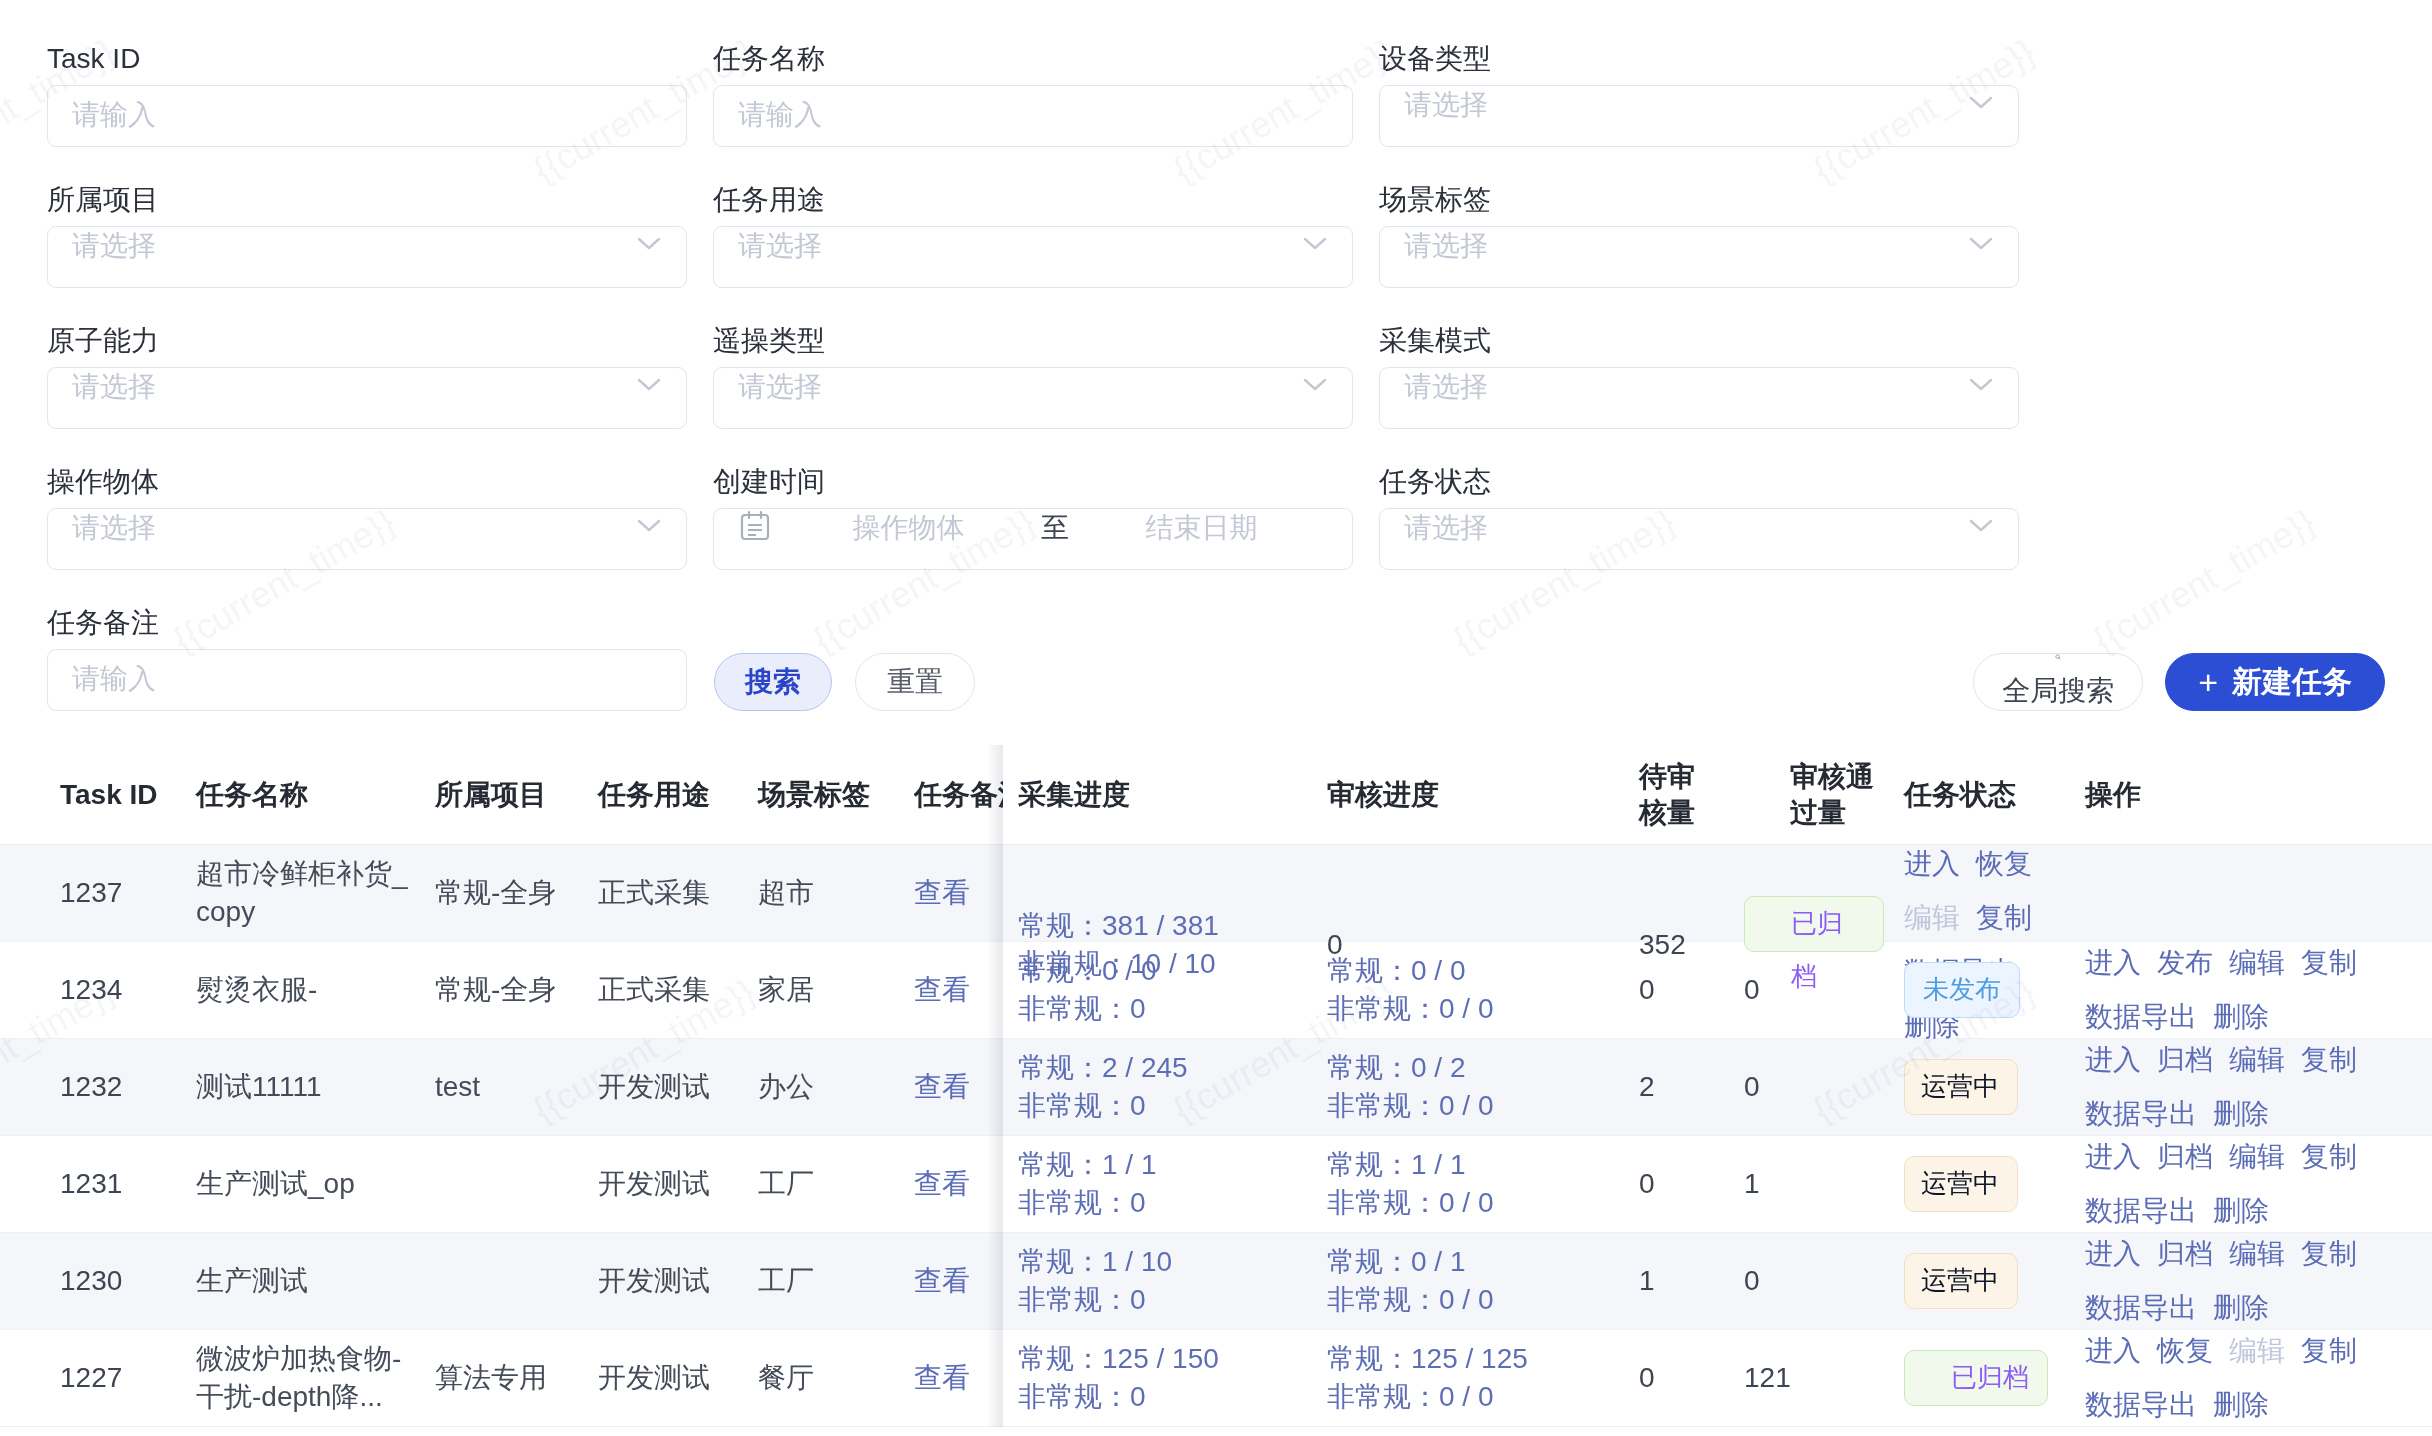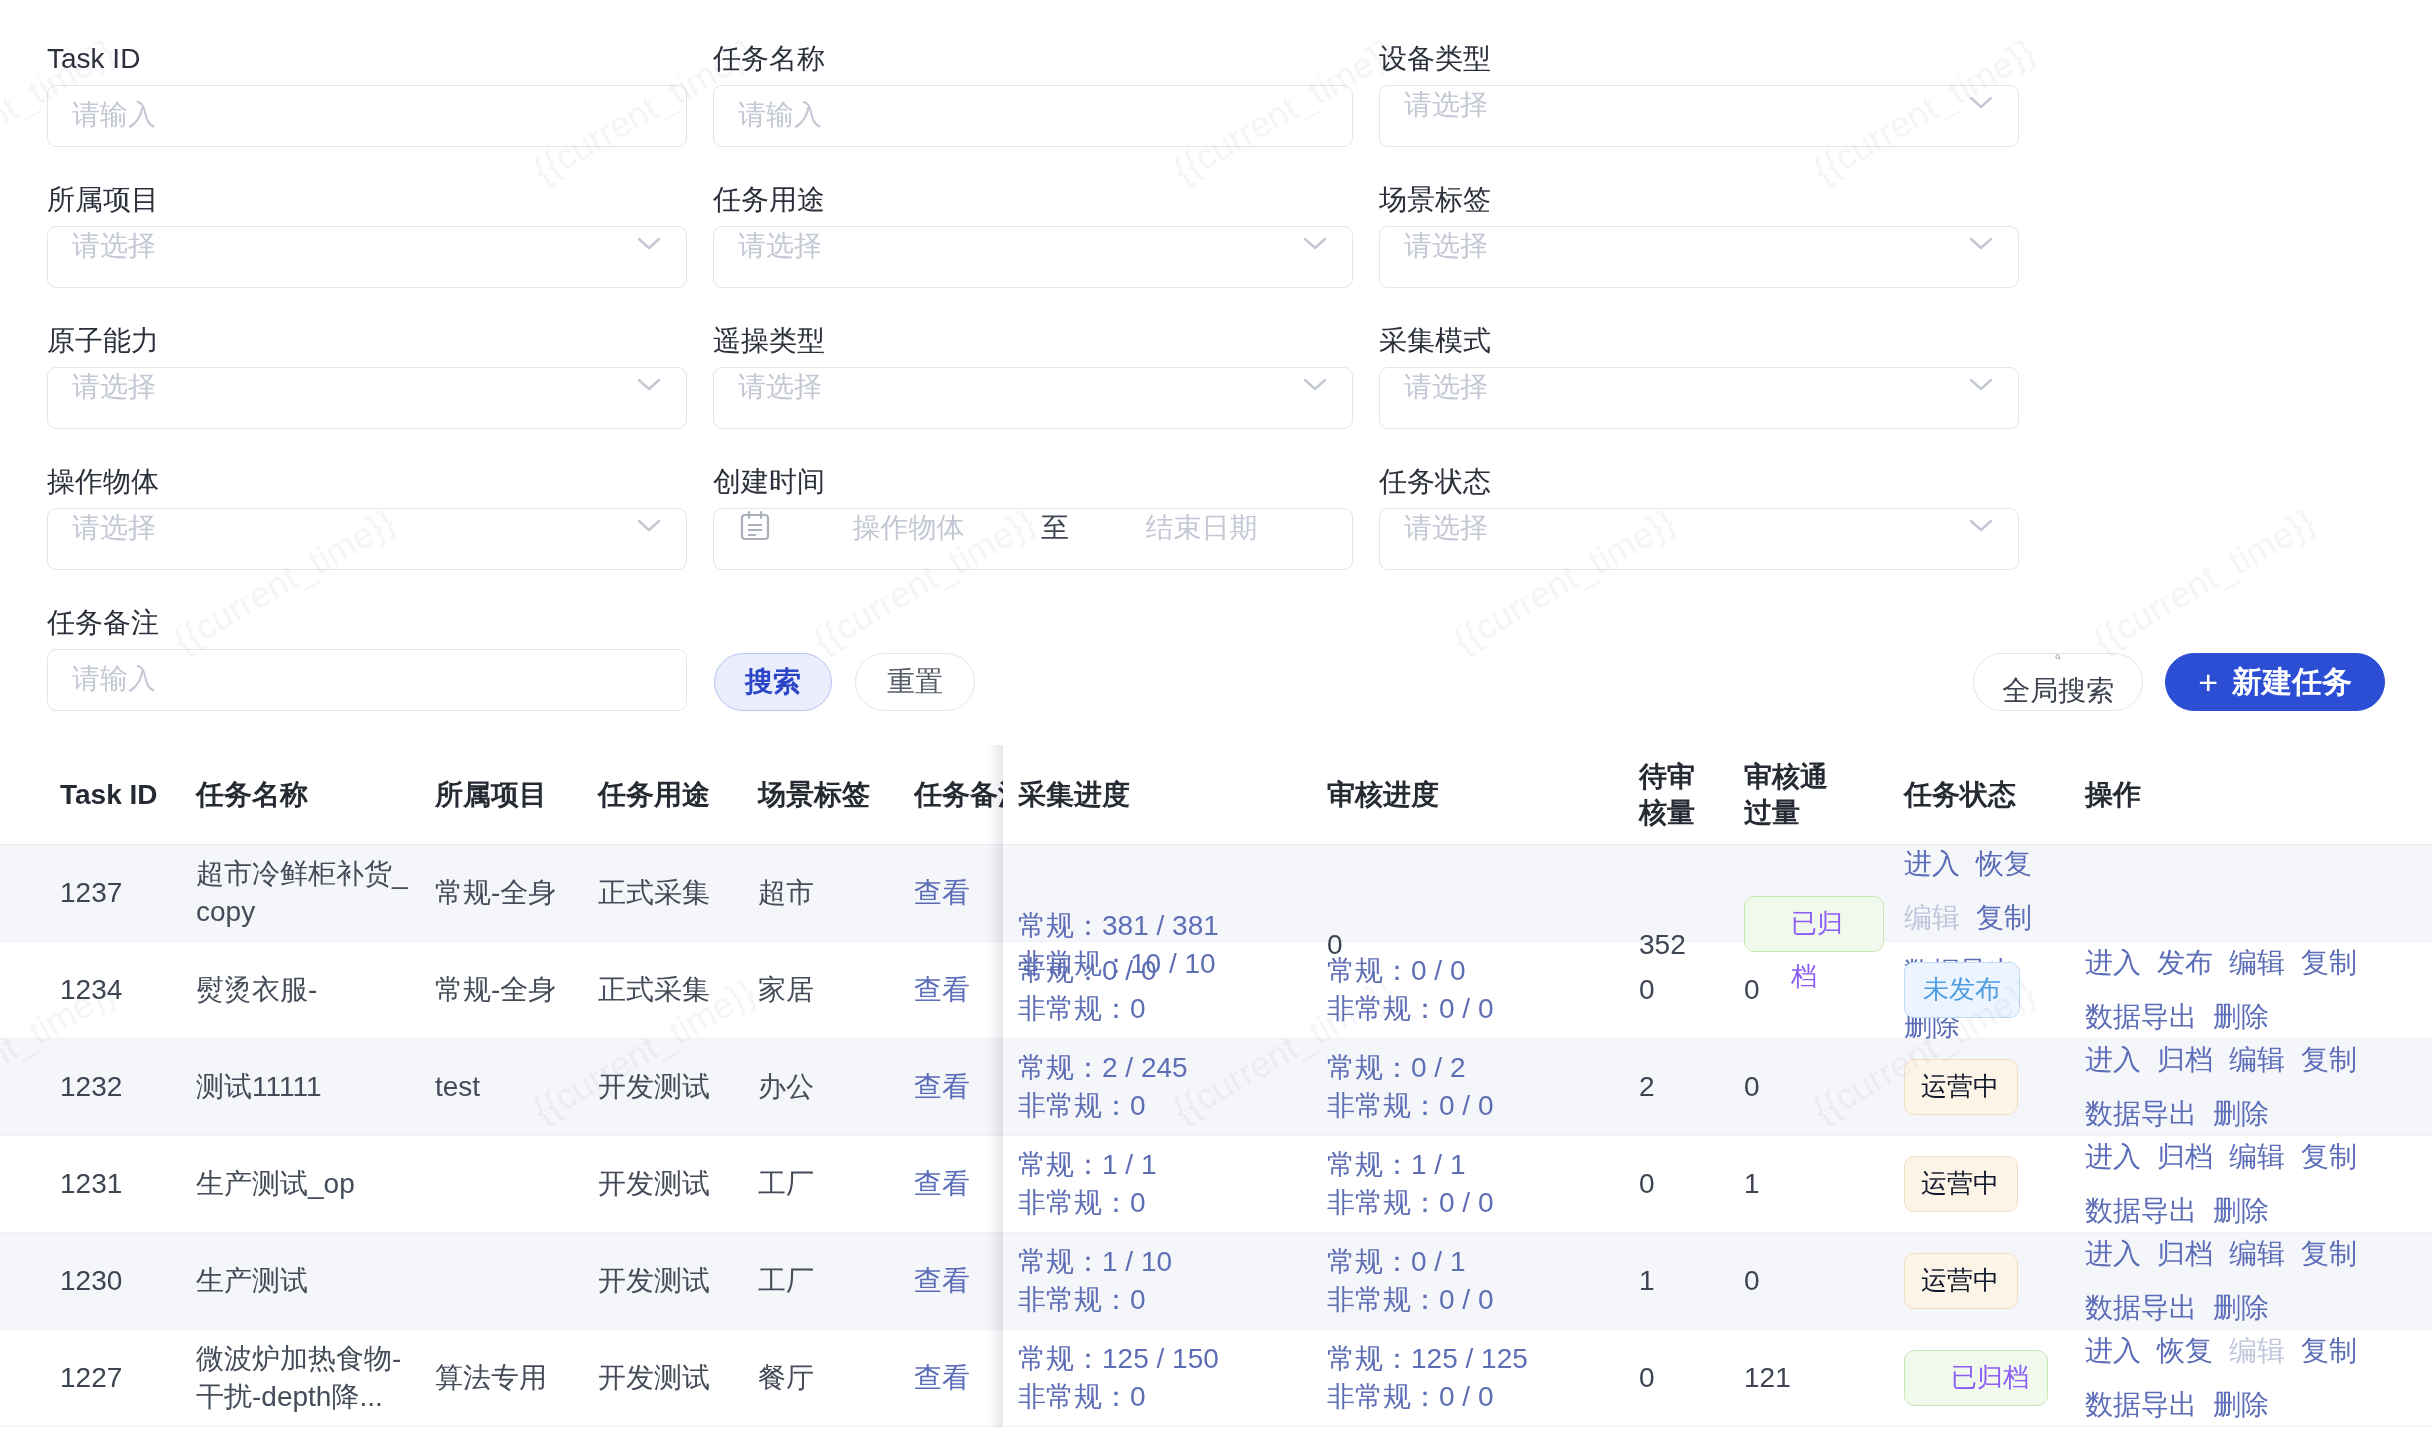--- a/index.html
+++ b/index.html
@@ -48,21 +48,21 @@
   .t-left::after{content:"";position:absolute;top:0;bottom:0;right:0;width:16px;
     background:linear-gradient(to left,rgba(40,50,80,.11),rgba(40,50,80,0));pointer-events:none;}
   .t-right{flex:1;overflow:hidden;background:#fff;}
   .t-head,.t-row{display:grid;align-items:center;}
   .t-left .t-head,.t-left .t-row{grid-template-columns:136px 239px 163px 160px 156px 1fr;padding-left:60px;}
   .t-right .t-head,.t-right .t-row{grid-template-columns:309px 312px 105px 160px 181px 1fr;padding-left:15px;}
   .t-head{height:100px;border-bottom:1px solid #e8ebf1;font-weight:600;color:var(--head);font-size:28px;background:#fff;}
   .t-head .hcell{padding-right:16px;line-height:36px;}
   .t-head .clip{white-space:nowrap;overflow:hidden;}
   .t-head .narrow span{display:inline-block;max-width:60px;}
-  .t-head .mid span{display:inline-block;max-width:88px;}
+  .t-head .mid span{display:inline-block;max-width:88px;margin-left:46px;}
   .t-row{height:97px;border-bottom:1px solid #eef0f5;font-size:28px;}
   .t-row:nth-child(even){background:var(--zebra);}
   .cell{padding-right:20px;line-height:38px;}
   .cell-name{padding-right:26px;word-break:break-all;}
   .link{color:var(--link);cursor:pointer;}
   .progress{color:var(--progress);}
   .num{color:#3d4452;}
   .badge{display:inline-block;height:56px;line-height:53px;padding:0 18px;border-radius:10px;
     font-size:26px;border:1.5px solid;}
   .badge.green{color:#8b5cf6;background:#f0f9eb;border-color:#c9e8b8;padding-left:46px;}

